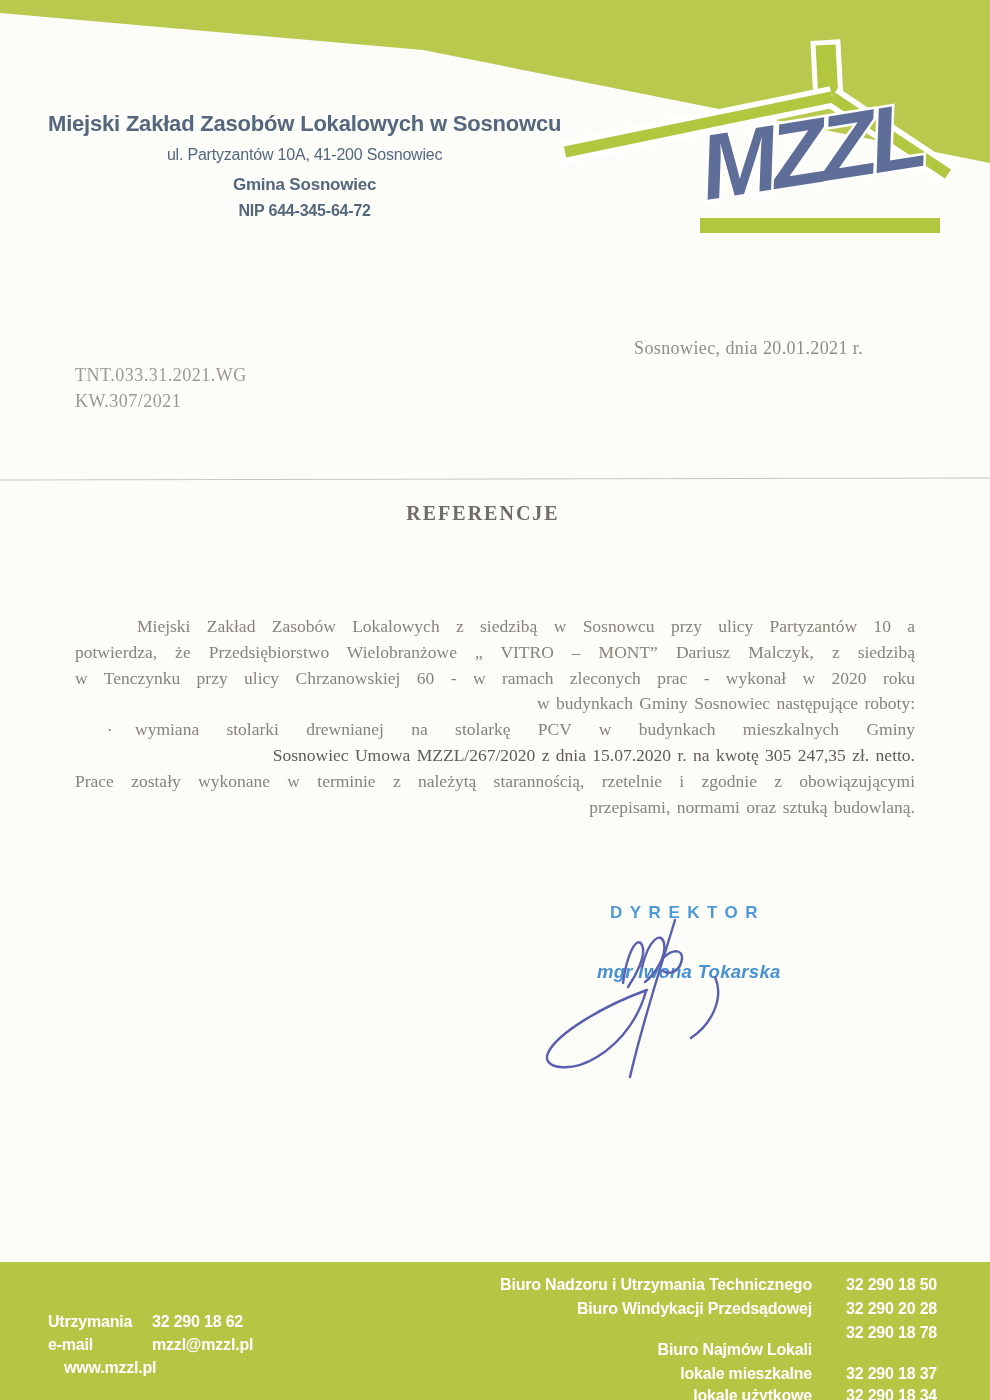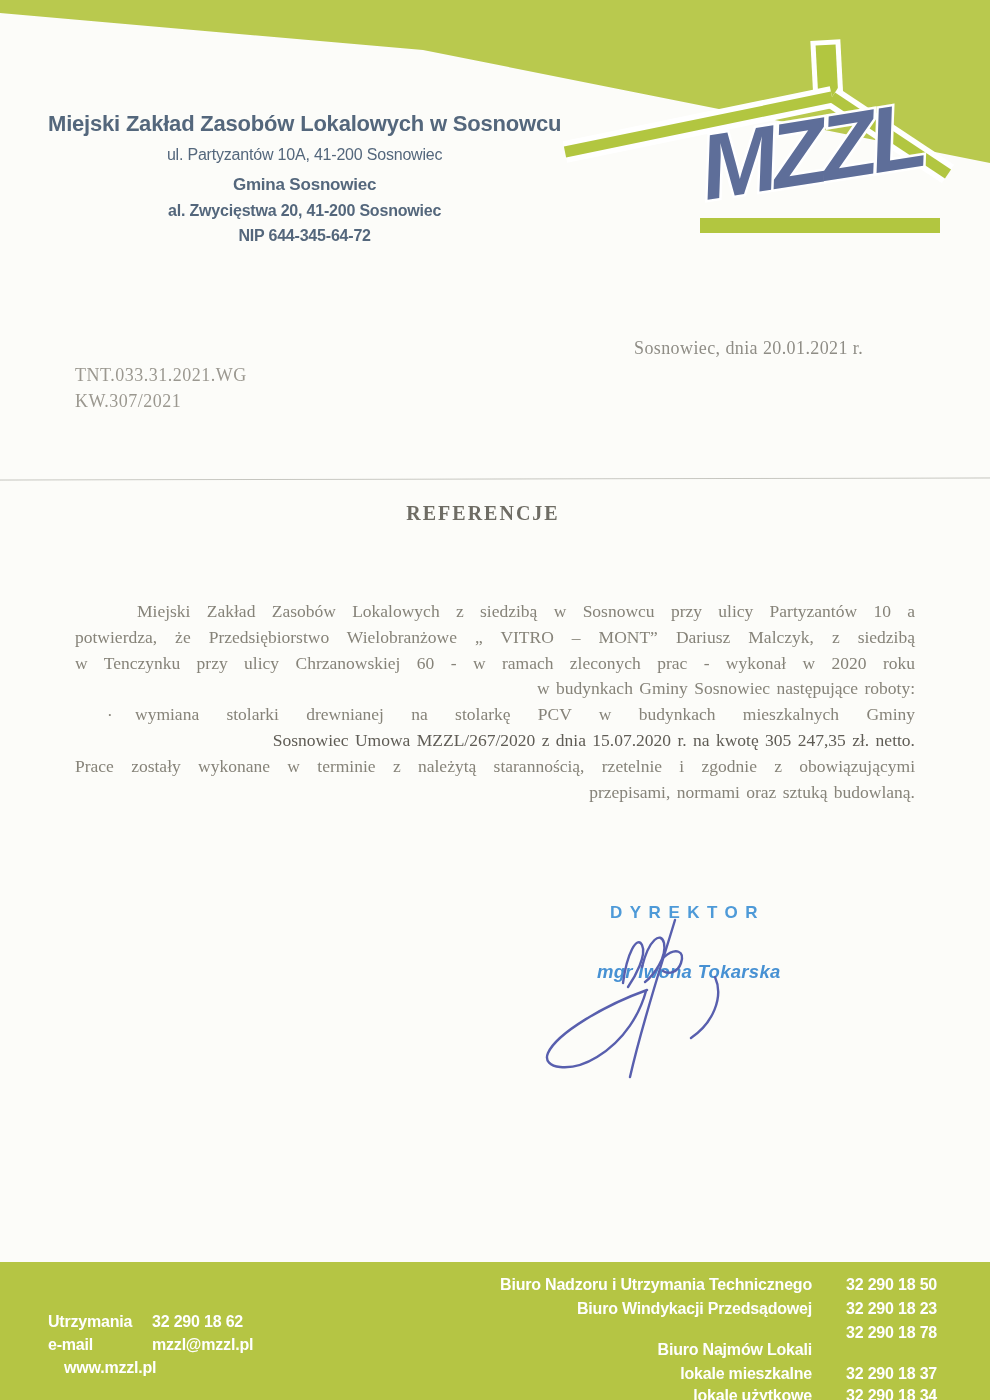--- a/index.html
+++ b/index.html
@@ -47,21 +47,21 @@
   .refs{position:absolute;left:75px;top:363px;font-size:18px;color:var(--faded_ink);line-height:25.5px;letter-spacing:0.5px;}
 
   .crease{position:absolute;left:0;top:478px;width:990px;height:2px;
     background:linear-gradient(to bottom,rgba(150,150,140,0),rgba(130,130,120,0.45),rgba(150,150,140,0));
     transform:rotate(-0.12deg);}
 
   .doc-title{position:absolute;left:0;top:502px;width:990px;text-align:center;
     font-size:20px;font-weight:bold;letter-spacing:2px;color:var(--title_ink);
     transform:translateX(-12px);}
 
-  .body-text{position:absolute;left:75px;top:599px;width:840px;
+  .body-text{position:absolute;left:75px;top:614px;width:840px;
     font-size:17.5px;color:var(--body_ink);line-height:25.8px;word-spacing:2px;}
   .jline{text-align:justify;text-align-last:justify;}
   .jlast{text-align:right;}
   .indent{padding-left:62px;}
   .bullet-wrap{position:relative;margin-left:60px;width:780px;}
   .bullet-dot{position:absolute;left:-28px;top:1px;font-size:17px;color:var(--body_ink);}
   .dark{color:var(--body_ink_dark);}
 
   .sig-role{position:absolute;left:610px;top:903px;font-size:17px;font-weight:bold;
     letter-spacing:7.5px;color:var(--stamp_blue);}
@@ -96,21 +96,20 @@
 
     <text x="146" y="166" transform="rotate(-9 146 166)" font-size="92" letter-spacing="-6" fill="var(--slate_logo)" stroke="#ffffff" stroke-width="5" paint-order="stroke">MZZL</text>
 
     <rect x="140" y="184" width="240" height="15" fill="var(--green_logo)"></rect>
   </svg>
 
   <div class="addr">
     <div class="org">Miejski Zakład Zasobów Lokalowych w Sosnowcu</div>
     <div class="l2">ul. Partyzantów 10A, 41-200 Sosnowiec</div>
     <div class="l3">Gmina Sosnowiec</div>
-    <div class="l4">al. Zwycięstwa 20, 41-200 Sosnowiec</div>
     <div class="l5">NIP 644-345-64-72</div>
   </div>
 
   <div class="date-line serif">Sosnowiec, dnia 20.01.2021 r.</div>
   <div class="refs serif">
     <div>TNT.033.31.2021.WG</div>
     <div>KW.307/2021</div>
   </div>
 
   <div class="crease"></div>
@@ -147,21 +146,21 @@
   <div class="footer-band">
     <div class="f-item" style="left:48px;top:51px;">Utrzymania</div>
     <div class="f-item" style="left:152px;top:51px;">32 290 18 62</div>
     <div class="f-item" style="left:48px;top:74px;">e-mail</div>
     <div class="f-item" style="left:152px;top:74px;">mzzl@mzzl.pl</div>
     <div class="f-item" style="left:64px;top:97px;">www.mzzl.pl</div>
 
     <div class="f-item f-right-label" style="left:482px;top:14px;">Biuro Nadzoru i Utrzymania Technicznego</div>
     <div class="f-item" style="left:846px;top:14px;">32 290 18 50</div>
     <div class="f-item f-right-label" style="left:482px;top:38px;">Biuro Windykacji Przedsądowej</div>
-    <div class="f-item" style="left:846px;top:38px;">32 290 18 23</div>
+    <div class="f-item" style="left:846px;top:38px;">32 290 20 28</div>
     <div class="f-item" style="left:846px;top:62px;">32 290 18 78</div>
     <div class="f-item f-right-label" style="left:482px;top:79px;">Biuro Najmów Lokali</div>
     <div class="f-item f-right-label" style="left:482px;top:103px;">lokale mieszkalne</div>
     <div class="f-item" style="left:846px;top:103px;">32 290 18 37</div>
     <div class="f-item f-right-label" style="left:482px;top:125px;">lokale użytkowe</div>
     <div class="f-item" style="left:846px;top:125px;">32 290 18 34</div>
   </div>
 
 </div>
 

